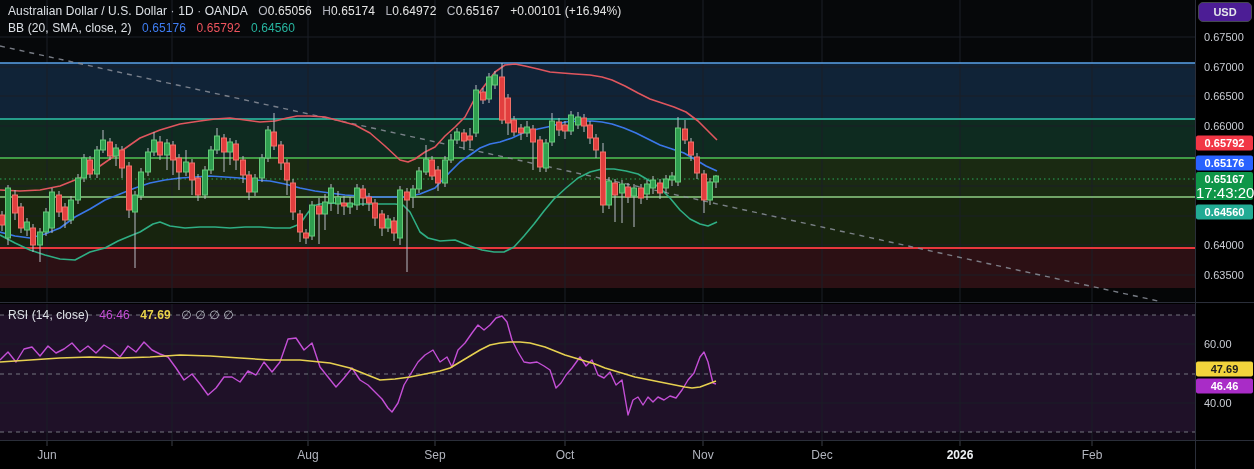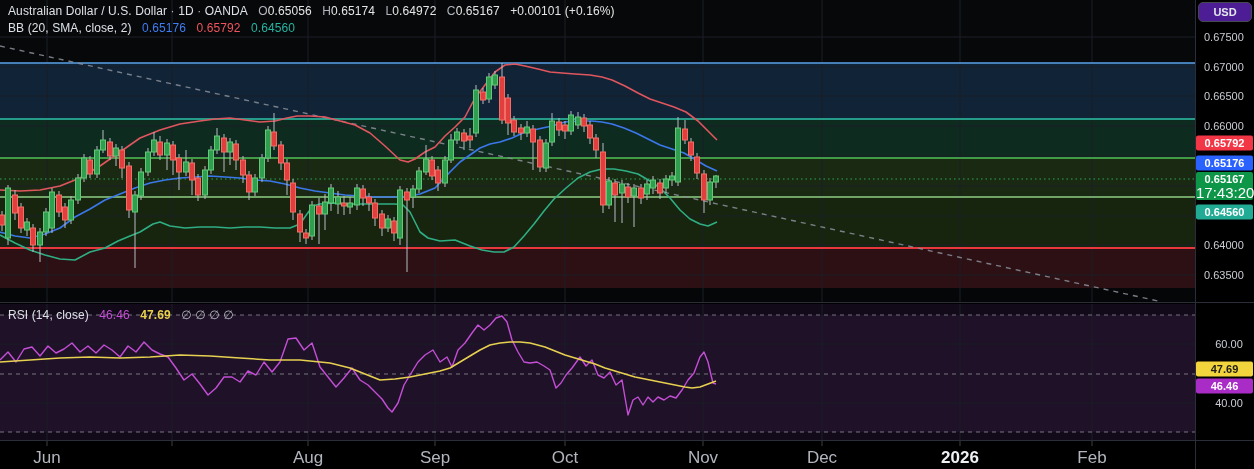--- a/index.html
+++ b/index.html
@@ -13,25 +13,25 @@
   .t-white{color:#dde1e6;}
   .t-gray{color:#b2b5be;}
   .t-green{color:#e5e5e5;}
   .t-blue{color:#3f7df2;}
   .t-red{color:#f0545e;}
   .t-teal{color:#27b5a0;}
   .t-purple{color:#c44fd6;}
   .t-yellow{color:#e8d24a;font-weight:bold;}
   .sp{display:inline-block;width:7px;}
   .axis-label{position:absolute;left:1204px;width:44px;font-size:11px;color:#c9ccd3;transform:translateY(-50%);}
-  .rsi-axis-label{position:absolute;left:1204px;width:50px;font-size:11px;color:#c9ccd3;transform:translateY(-50%);text-align:center;}
+  .rsi-axis-label{position:absolute;left:1204px;width:50px;font-size:11px;color:#c9ccd3;transform:translateY(-50%);}
   .badge{position:absolute;left:1196px;width:57px;text-align:center;font-size:11px;font-weight:bold;
          border-radius:2px;transform:translateY(-50%);padding:1px 0;line-height:13px;}
   .badge .sub{font-weight:normal;font-size:15px;}
-  .time-label{position:absolute;top:448px;font-size:17px;color:#b2b5be;transform:translateX(-50%);}
+  .time-label{position:absolute;top:448px;font-size:12px;color:#b2b5be;transform:translateX(-50%);}
   .time-label.year{color:#eef1f4;font-weight:bold;}
   #usd-btn{position:absolute;left:1198px;top:2px;width:52px;height:18px;line-height:18px;text-align:center;
            color:#e4e7eb;font-size:11px;font-weight:bold;background:#4c1d95;border:1px solid #45484f;border-radius:5px;}
 </style>
 </head>
 <body>
 
 <div id="app">
   <svg id="chart-svg" width="1254" height="469">
       <rect x="0" y="0" width="1195" height="63" fill="#06080a"></rect>
@@ -328,21 +328,21 @@
       <line x1="960" y1="441" x2="960" y2="446" stroke="#3a3e47" stroke-width="1"></line>
       <line x1="1092" y1="441" x2="1092" y2="446" stroke="#3a3e47" stroke-width="1"></line>
     </svg>
 
   <div class="hdr hdr-1">
     <span class="t-white">Australian Dollar / U.S. Dollar</span><span class="t-gray">&nbsp;</span><span class="t-gray">·</span><span class="t-gray">&nbsp;</span><span class="t-white">1D</span><span class="t-gray">&nbsp;</span><span class="t-gray">·</span><span class="t-gray">&nbsp;</span><span class="t-white">OANDA</span><span class="sp"></span>
     <span class="t-gray">O</span><span class="t-green">0.65056</span><span class="sp"></span>
     <span class="t-gray">H</span><span class="t-green">0.65174</span><span class="sp"></span>
     <span class="t-gray">L</span><span class="t-green">0.64972</span><span class="sp"></span>
     <span class="t-gray">C</span><span class="t-green">0.65167</span><span class="sp"></span>
-    <span class="t-green">+0.00101 (+0.16%)</span>
+    <span class="t-green">+0.00101 (+16.94%)</span>
   </div>
 
   <div class="hdr hdr-2">
     <span class="t-white">BB (20, SMA, close, 2)</span><span class="sp"></span>
     <span class="t-blue">0.65176</span><span class="sp"></span>
     <span class="t-red">0.65792</span><span class="sp"></span>
     <span class="t-teal">0.64560</span>
   </div>
 
   <div class="hdr hdr-rsi">

